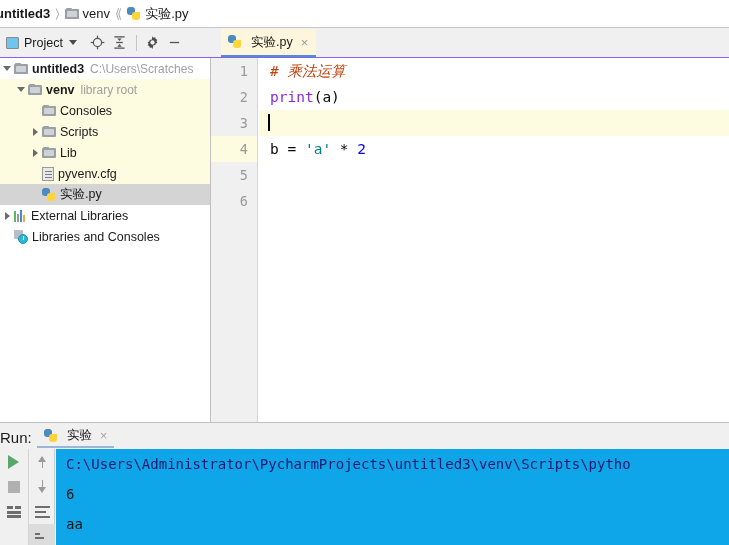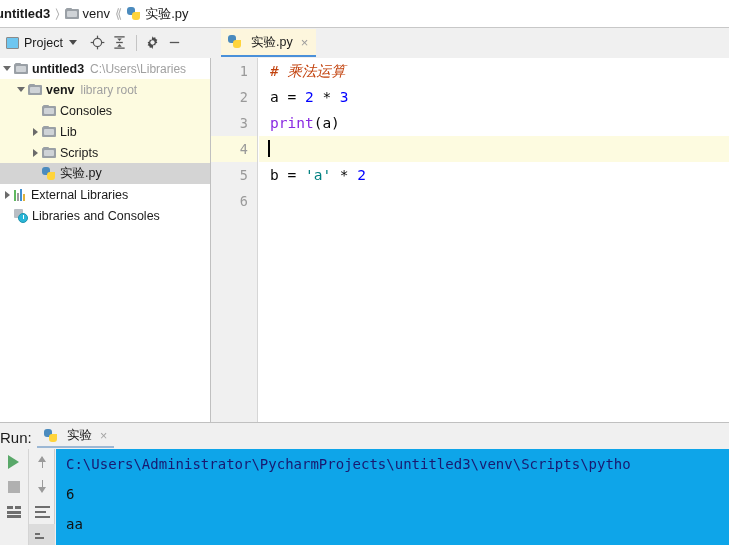--- a/index.html
+++ b/index.html
@@ -48,21 +48,21 @@
   }
   .ic-py .py {
     position:absolute; left:5px; top:5px; width:8px; height:8px;
     background:#ffd43b; border-radius:3px 0 3px 3px;
   }
 
   
   .toolrow {
     position: absolute; left: 0; top: 28px; width: 729px; height: 34px;
     background: #f0f0f0;
-    border-bottom: 1px solid #8b5cf6;
+    border-bottom: 7px solid #8b5cf6;
   }
   .proj-tool {
     position: absolute; left: 0; top: 0; width: 211px; height: 29px;
     display: flex; align-items: center; gap: 0px;
     padding-left: 6px; background: #f0f0f0;
   }
   .proj-label { font-size: 12.5px; color: #1a1a1a; margin-left: 5px; margin-right: 4px; }
   .ic-projbox {
     width: 13px; height: 12px; background: #6ec6f0; border: 1px solid #8a8a8a;
     display:inline-block; border-radius:1px;
@@ -314,21 +314,21 @@
           <span style="display:inline-block;width:0px"></span>
           <span class="twist">
             <span class="arrd"></span>
           </span>
           <span class="tree-icon">
             <span class="ic-folder">
               <i></i>
             </span>
           </span>
           <span class="tname bold">untitled3</span>
-          <span class="tsub">C:\Users\Libraries</span>
+          <span class="tsub">C:\Users\Scratches</span>
         </div>
         <div class="trow hl-yellow">
           <span style="display:inline-block;width:14px"></span>
           <span class="twist">
             <span class="arrd"></span>
           </span>
           <span class="tree-icon">
             <span class="ic-folder">
               <i></i>
             </span>
@@ -349,33 +349,41 @@
         <div class="trow hl-yellow">
           <span style="display:inline-block;width:28px"></span>
           <span class="twist">
             <span class="arr"></span>
           </span>
           <span class="tree-icon">
             <span class="ic-folder">
               <i></i>
             </span>
           </span>
-          <span class="tname">Lib</span>
+          <span class="tname">Scripts</span>
         </div>
         <div class="trow hl-yellow">
           <span style="display:inline-block;width:28px"></span>
           <span class="twist">
             <span class="arr"></span>
           </span>
           <span class="tree-icon">
             <span class="ic-folder">
               <i></i>
             </span>
           </span>
-          <span class="tname">Scripts</span>
+          <span class="tname">Lib</span>
+        </div>
+        <div class="trow hl-yellow">
+          <span style="display:inline-block;width:28px"></span>
+          <span class="twist"></span>
+          <span class="tree-icon">
+            <span class="ic-cfg"></span>
+          </span>
+          <span class="tname">pyvenv.cfg</span>
         </div>
         <div class="trow hl-gray">
           <span style="display:inline-block;width:28px"></span>
           <span class="twist"></span>
           <span class="tree-icon">
             <span class="ic-py">
               <span class="pg"></span>
               <span class="py"></span>
             </span>
           </span>
@@ -418,21 +426,20 @@
           <div class="gnum">2</div>
           <div class="gnum">3</div>
           <div class="gnum cur">4</div>
           <div class="gnum">5</div>
           <div class="gnum">6</div>
         </div>
     </div>
     <div class="codearea">
       <div id="code-lines">
           <div class="cline"><span class="tok-cm"># 乘法运算</span></div>
-          <div class="cline"><span>a = </span><span class="tok-num">2</span><span> * </span><span class="tok-num">3</span></div>
           <div class="cline"><span class="tok-fn">print</span><span>(a)</span></div>
           <div class="cline cur"><span class="caret"></span></div>
           <div class="cline"><span>b = </span><span class="tok-str">'a'</span><span> * </span><span class="tok-num">2</span></div>
         </div>
     </div>
     <div class="ed-bottom-scroll"></div>
   </div>
 
   <div class="runpanel">
     <div class="run-tabbar">

